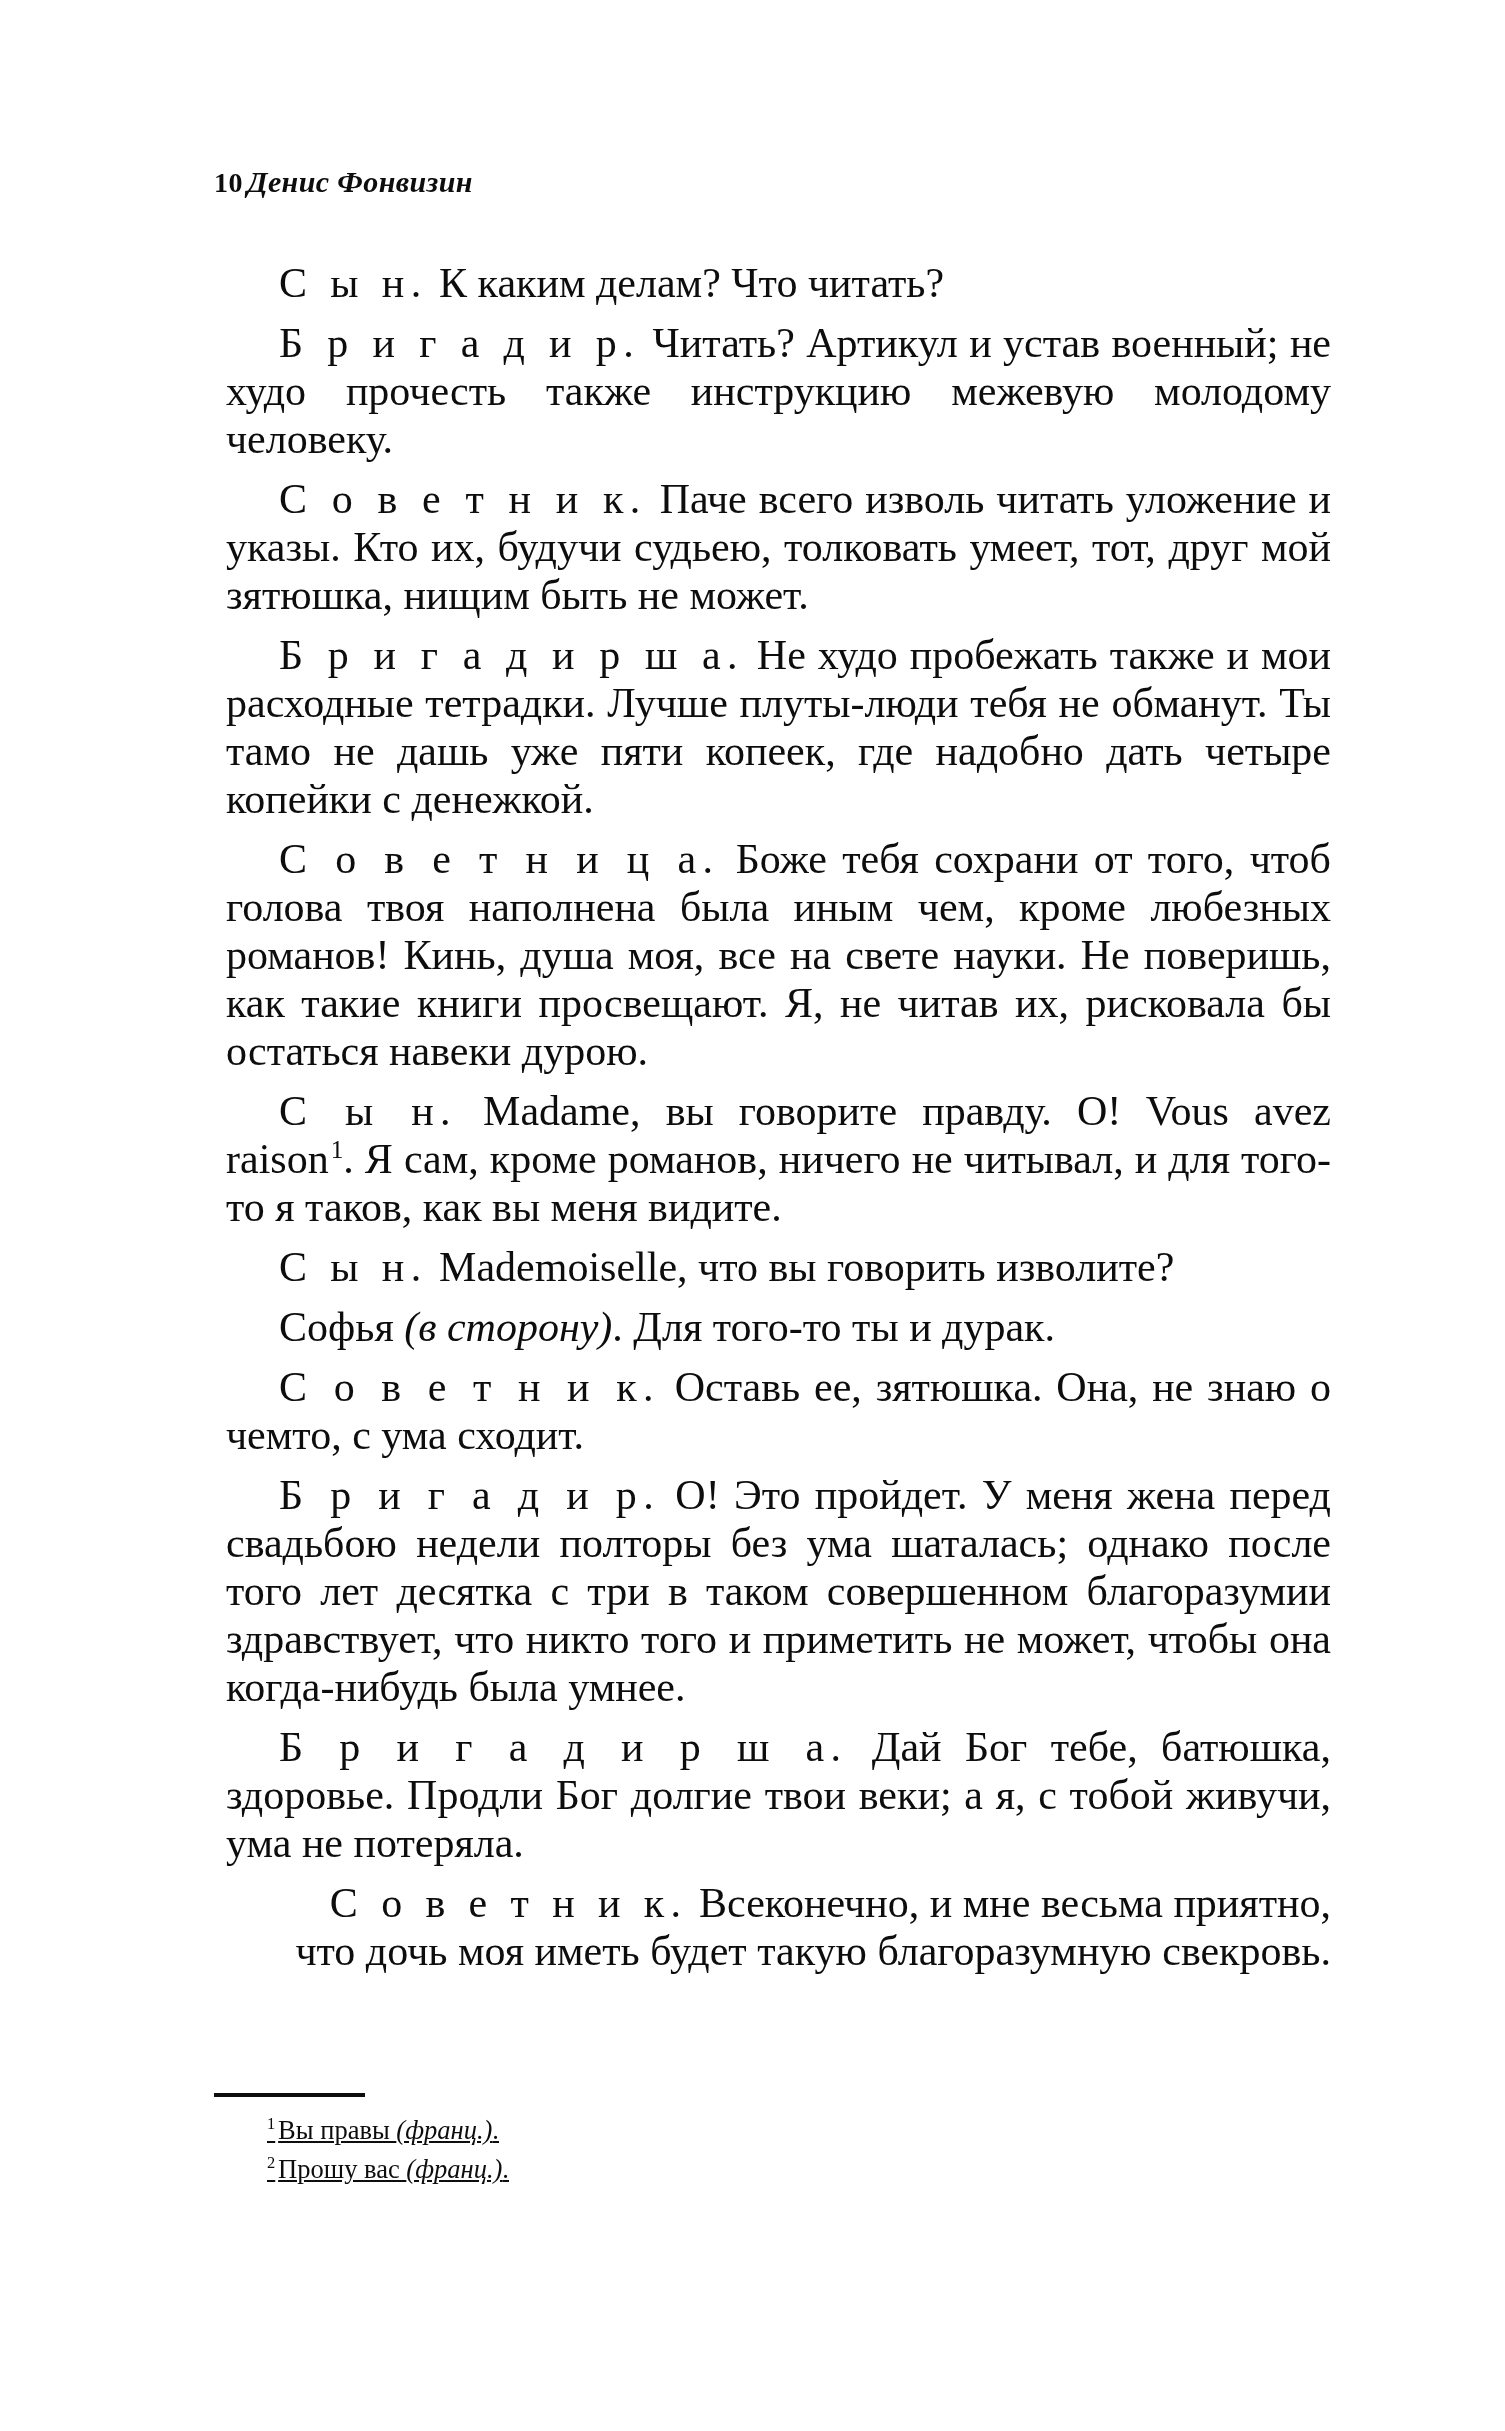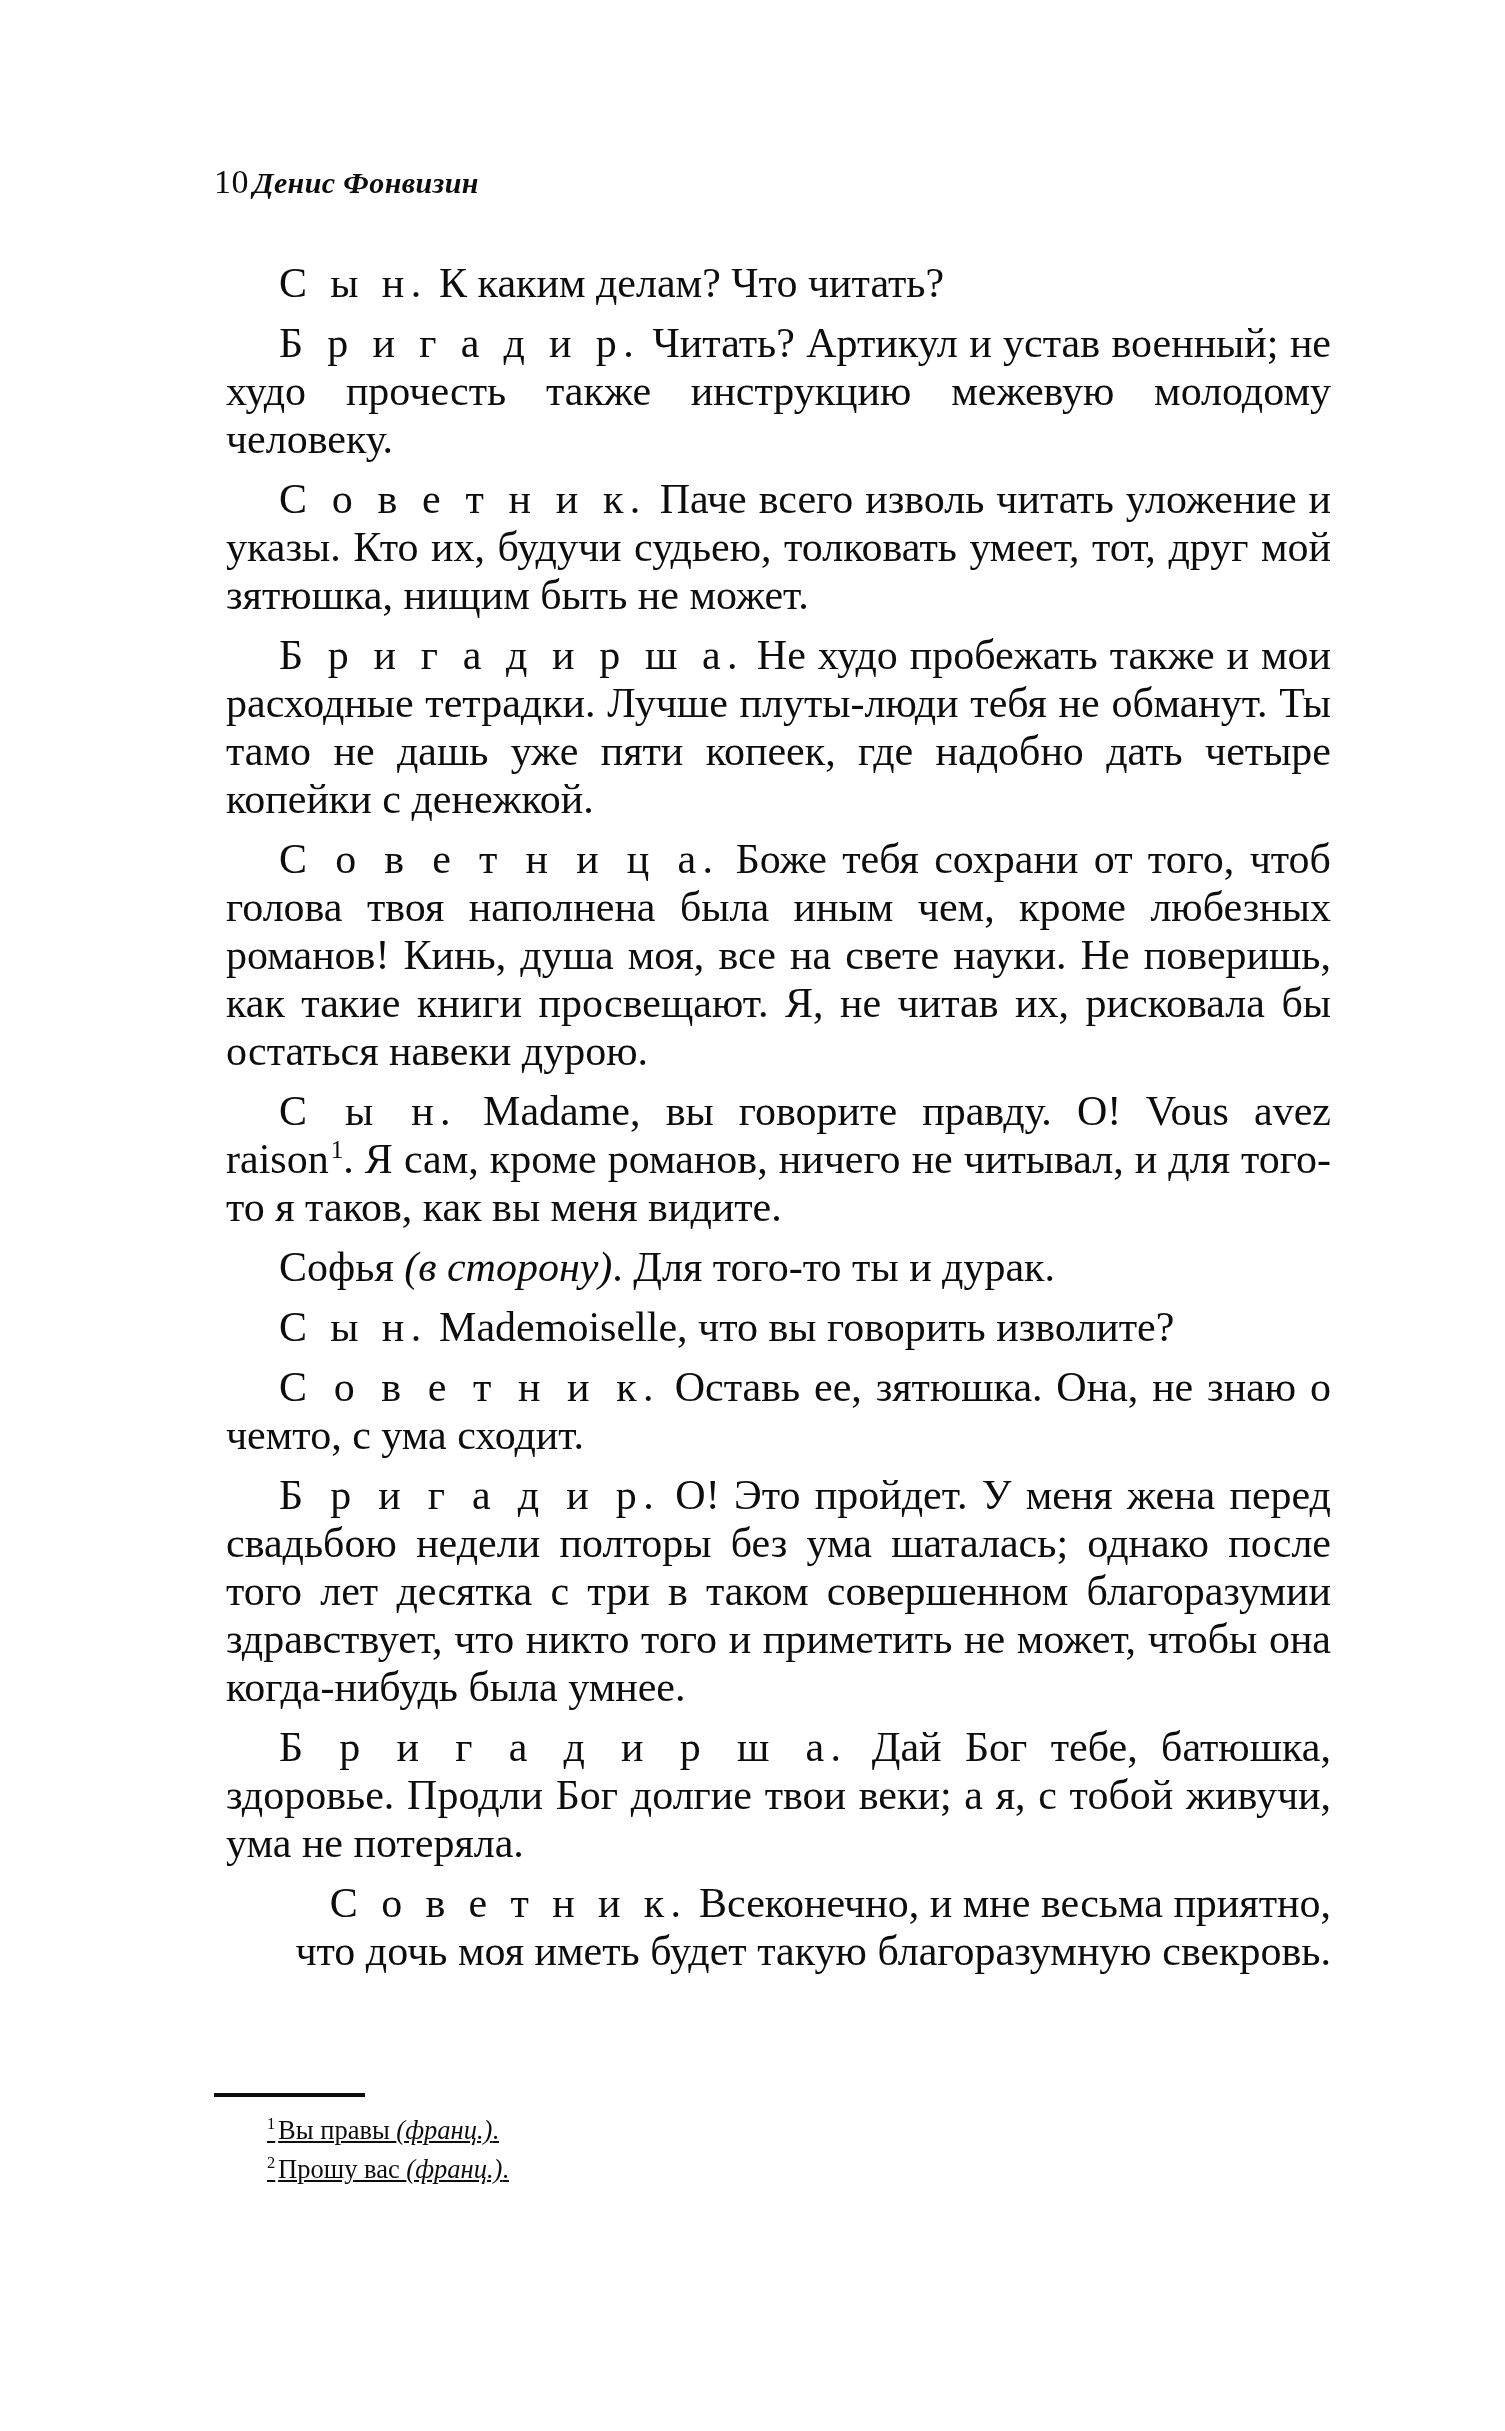--- a/index.html
+++ b/index.html
@@ -22,23 +22,24 @@
   
   .running-head {
     position: absolute;
     left: 214px;
     top: 165px;
     display: flex;
     align-items: baseline;
     white-space: nowrap;
   }
   .folio {
-    font-size: 34px;
+    font-size: 28px;
     line-height: 1;
     letter-spacing: 0.5px;
+    font-weight: bold;
   }
   .head-author {
     font-size: 30px;
     font-style: italic;
     font-weight: 700;
     margin-left: 4px;
     letter-spacing: 0.4px;
   }
 
   
@@ -140,25 +141,25 @@
 
     <p class="para">
       <span class="speaker">С о в е т н и ц а.</span><span> Боже тебя сохрани от того, чтоб голова твоя наполнена была иным чем, кроме любезных романов! Кинь, душа моя, все на свете науки. Не поверишь, как такие книги просвещают. Я, не читав их, рисковала бы остаться навеки дурою.</span>
     </p>
 
     <p class="para">
       <span class="speaker">С ы н.</span><span> Madame, вы говорите правду. O! Vous avez raison</span><sup class="fn">1</sup><span>. Я сам, кроме романов, ничего не читывал, и для того-то я таков, как вы меня видите.</span>
     </p>
 
     <p class="para">
-      <span class="speaker-tight">Софья</span><span class="stage"> (в сторону)</span><span>. Для того-то ты и дурак.</span>
+      <span class="speaker">С ы н.</span><span> Mademoiselle, что вы говорить изволите?</span>
     </p>
 
     <p class="para">
-      <span class="speaker">С ы н.</span><span> Mademoiselle, что вы говорить изволите?</span>
+      <span class="speaker-tight">Софья</span><span class="stage"> (в сторону)</span><span>. Для того-то ты и дурак.</span>
     </p>
 
 
 
     <p class="para">
       <span class="speaker">С о в е т н и к.</span><span> Оставь ее, зятюшка. Она, не знаю о чемто, с ума сходит.</span>
     </p>
 
     <p class="para">
       <span class="speaker">Б р и г а д и р.</span><span> О! Это пройдет. У меня жена перед свадьбою недели полторы без ума шаталась; однако после того лет десятка с три в таком совершенном благоразумии здравствует, что никто того и приметить не может, чтобы она когда-нибудь была умнее.</span>

